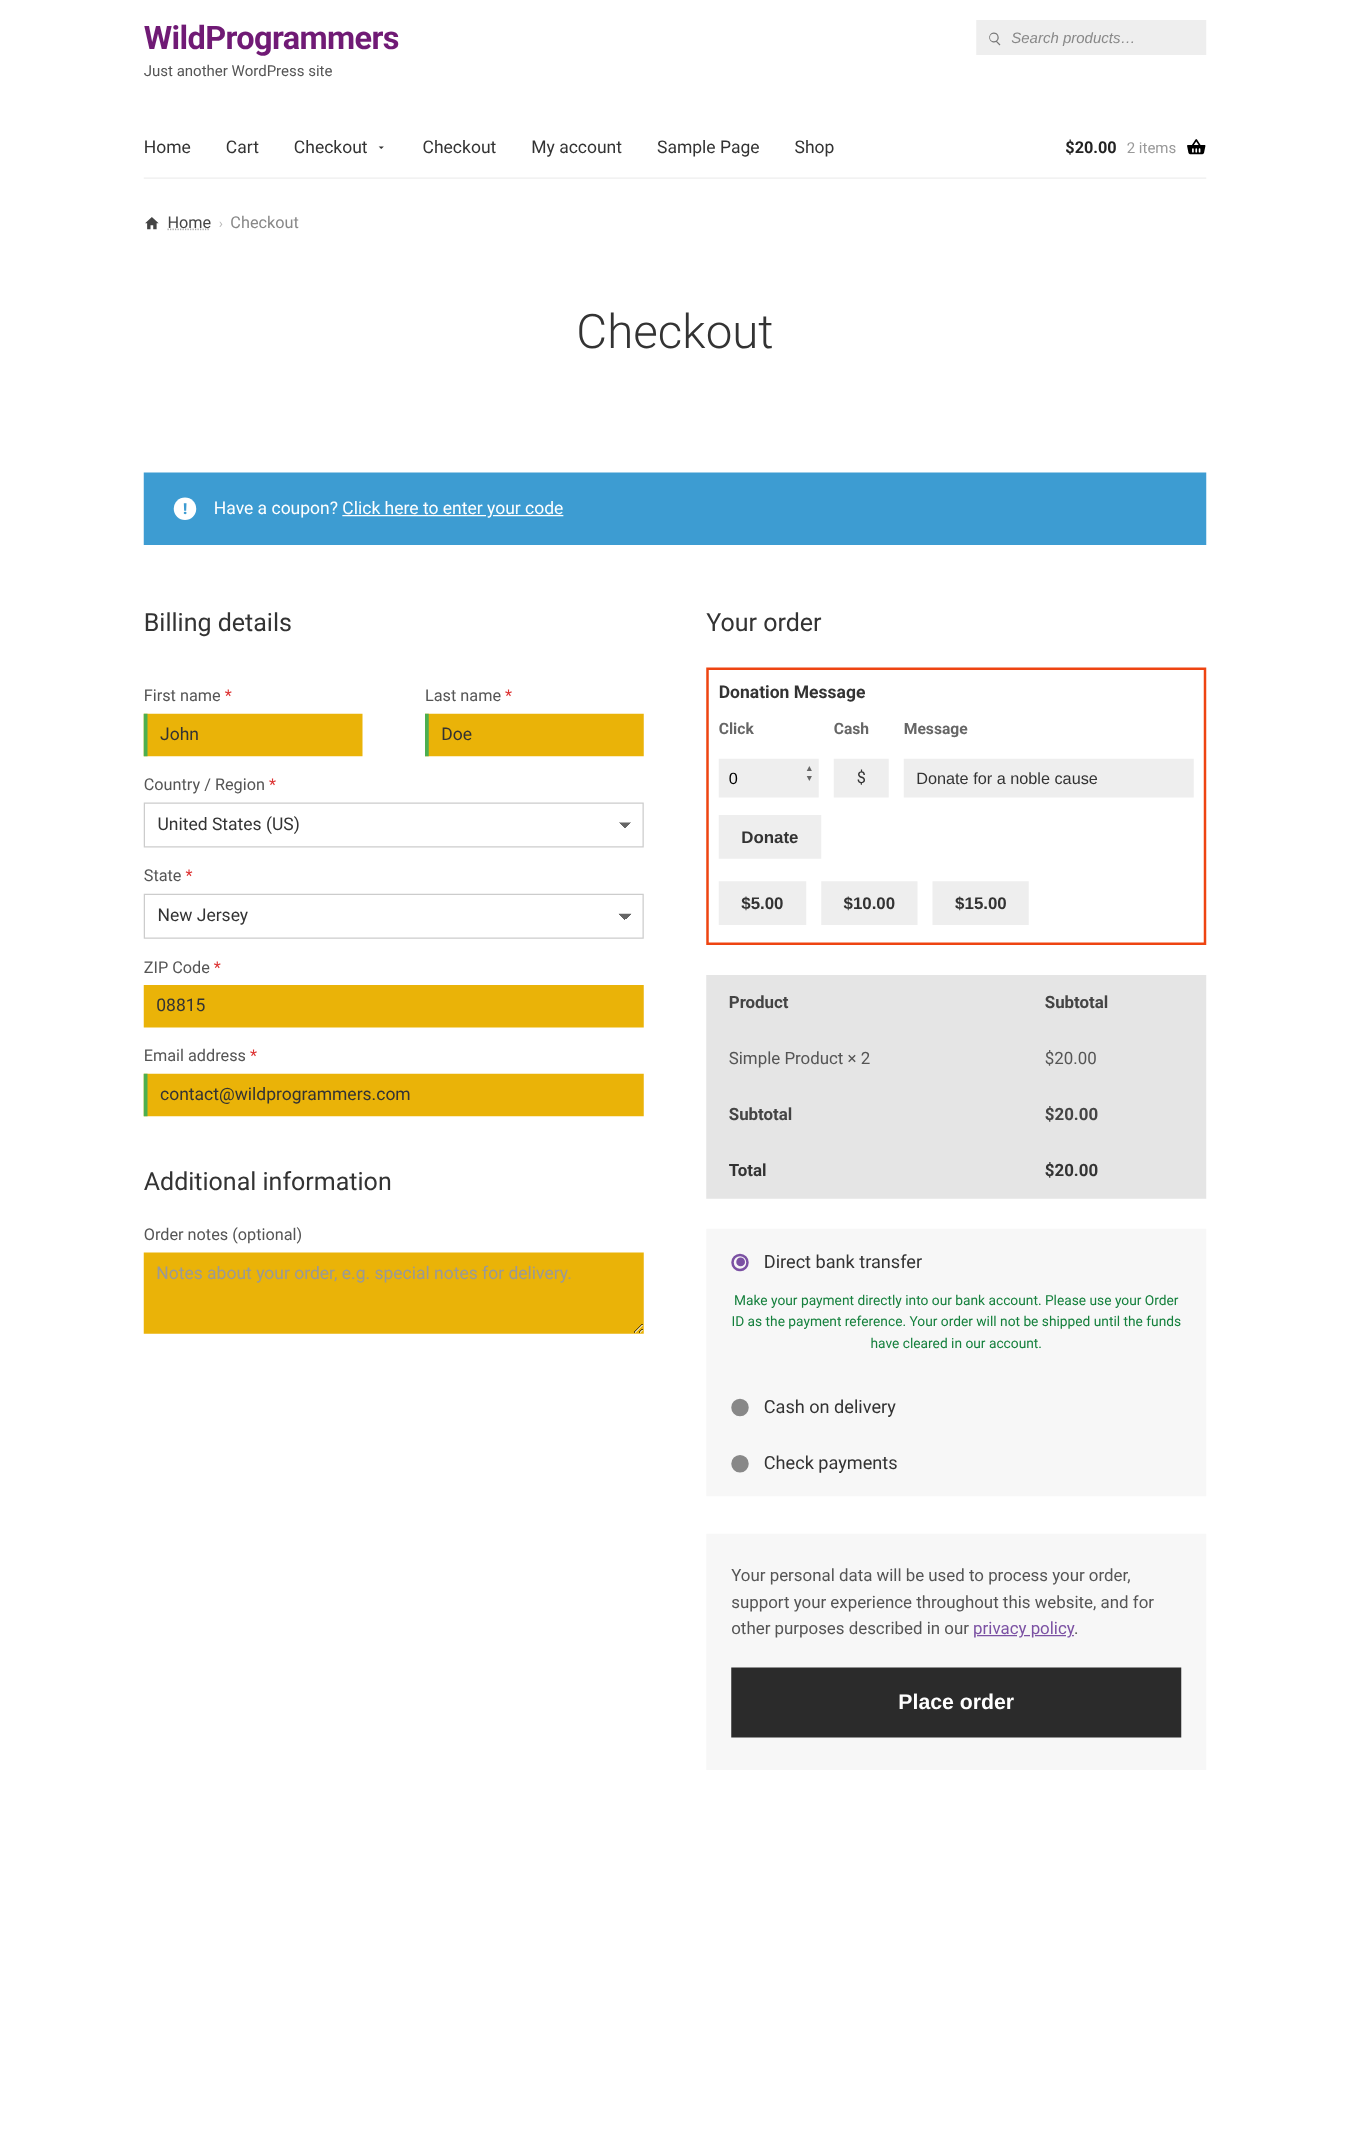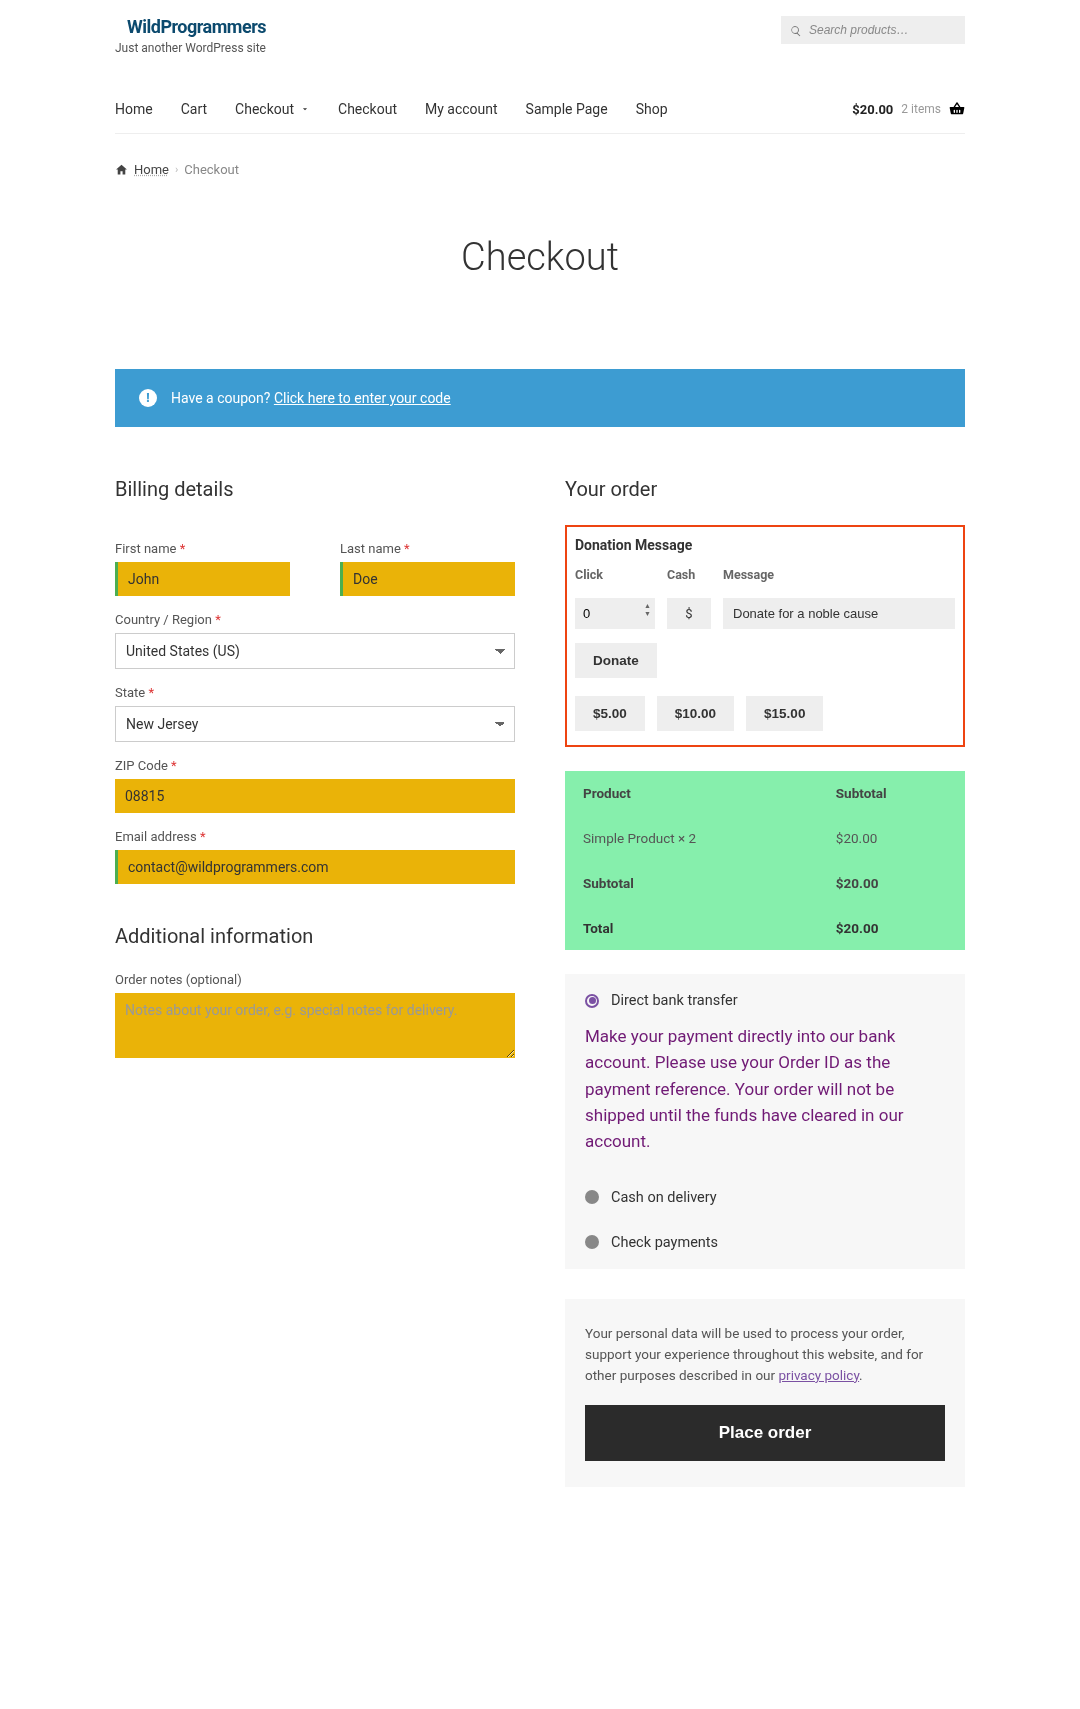--- a/index.html
+++ b/index.html
@@ -3,21 +3,21 @@
 <meta charset="utf-8">
 <style>
   * { box-sizing: border-box; margin: 0; padding: 0; }
   body { font-family: -apple-system, BlinkMacSystemFont, "Segoe UI", Roboto, Helvetica, Arial, sans-serif; color: #333; background: #fff; font-size: 14.5px; }
   a { text-decoration: none; }
 
   .site { max-width: 860px; margin: 0 auto; padding: 10px 5px 60px; }
 
   
   .header-top { display: flex; justify-content: space-between; align-items: flex-start; padding: 6px 0 20px; }
-  .logo { font-size: 18px; font-weight: 700; color: #0c4a6e; letter-spacing: -0.5px; text-align: right;}
+  .logo { font-size: 26px; font-weight: 700; color: #701a75; letter-spacing: -0.5px; text-align: right;}
   .tagline { font-size: 12px; color: #555; margin-top: 4px; }
   .search-wrap { position: relative; width: 184px; }
   .search-wrap svg { position: absolute; left: 9px; top: 9px; width: 12px; height: 12px; fill:#777; }
   .search-input { width: 100%; background:#eee; border:none; padding:7px 10px 7px 28px; font-size:12px; color:#555; }
   .search-input::placeholder { color:#888; font-style:italic; }
 
   
   .nav { display:flex; justify-content:space-between; align-items:center; border-bottom:1px solid #eee; margin-top:10px;}
   .nav-left { display:flex; gap:0; }
   .nav-item { padding:16px 14px; font-size:14px; color:#333; display:flex; align-items:center; gap:6px; cursor:pointer;}
@@ -64,35 +64,35 @@
   .num-input-wrap { position:relative; }
   .num-input { width:100%; background:#eee; border:none; padding:8px 22px 8px 8px; font-size:13px; }
   .spinner { position:absolute; right:4px; top:4px; display:flex; flex-direction:column; gap:0;}
   .spinner span{ font-size:7px; color:#666; line-height:8px; cursor:pointer;}
   .type-box { width:44px; background:#eee; text-align:center; padding:8px 0; font-size:13px; color:#333;}
   .msg-input { width:100%; background:#eee; border:none; padding:8px 10px; font-size:13px; color:#333;}
   .donate-btn { margin-top:14px; background:#eee; border:none; padding:10px 18px; font-size:13.5px; font-weight:700; color:#333; cursor:pointer;}
   .preset-row { display:flex; gap:12px; margin-top:18px;}
   .preset { background:#eee; border:none; padding:10px 18px; font-size:13.5px; font-weight:700; color:#333; cursor:pointer;}
 
-  .order-table { width:100%; border-collapse:collapse; background:#86efac;}
+  .order-table { width:100%; border-collapse:collapse; background:#e5e5e5;}
   .order-table th, .order-table td { text-align:left; padding:14px 18px; font-size:13.5px; color:#555;}
   .order-table thead th { font-weight:700; color:#444; }
   .order-table tbody tr td { border-top: none; }
   .order-table tfoot tr.sub th, .order-table tfoot tr.sub td { font-weight:700; color:#444;}
   .order-table tfoot tr.total th, .order-table tfoot tr.total td { font-weight:700; color:#333;}
   .order-table tbody tr, .order-table tfoot tr { border-top: 1px solid rgba(0,0,0,0);}
 
   .payment-box { background:#f7f7f7; margin-top:24px; padding:4px 0;}
   .pay-option { display:flex; align-items:center; gap:12px; padding:14px 20px; cursor:pointer;}
   .radio { width:14px; height:14px; border-radius:50%; border:2px solid #888; display:inline-flex; align-items:center; justify-content:center;}
   .radio.selected { border-color:#7b51a3;}
   .radio.selected::after { content:''; width:7px; height:7px; border-radius:50%; background:#7b51a3;}
   .radio.grey { background:#888; border-color:#888;}
-  .pay-desc { padding:0 20px 20px; font-size:17px; color:#701a75; line-height:1.55;}
+  .pay-desc { padding:0 20px 20px; font-size:11px; color:#15803d; line-height:1.55;text-align:center;}
 
   .privacy-box { background:#f7f7f7; margin-top:30px; padding:24px 20px 26px;}
   .privacy-text { font-size:13.5px; color:#555; line-height:1.55; margin-bottom:20px;}
   .privacy-text a { color:#7b51a3; text-decoration:underline;}
   .place-order { width:100%; background:#2b2b2b; color:#fff; border:none; padding:18px 1px; font-size:17px; font-weight:700; cursor:pointer;}
 </style>
 </head>
 <body>
 
 <div class="site">

